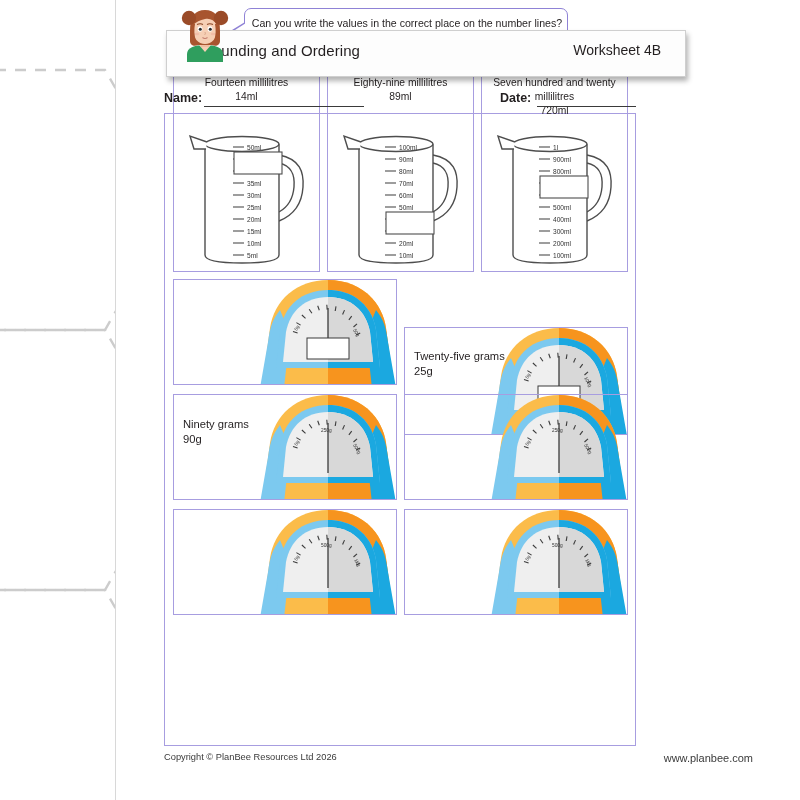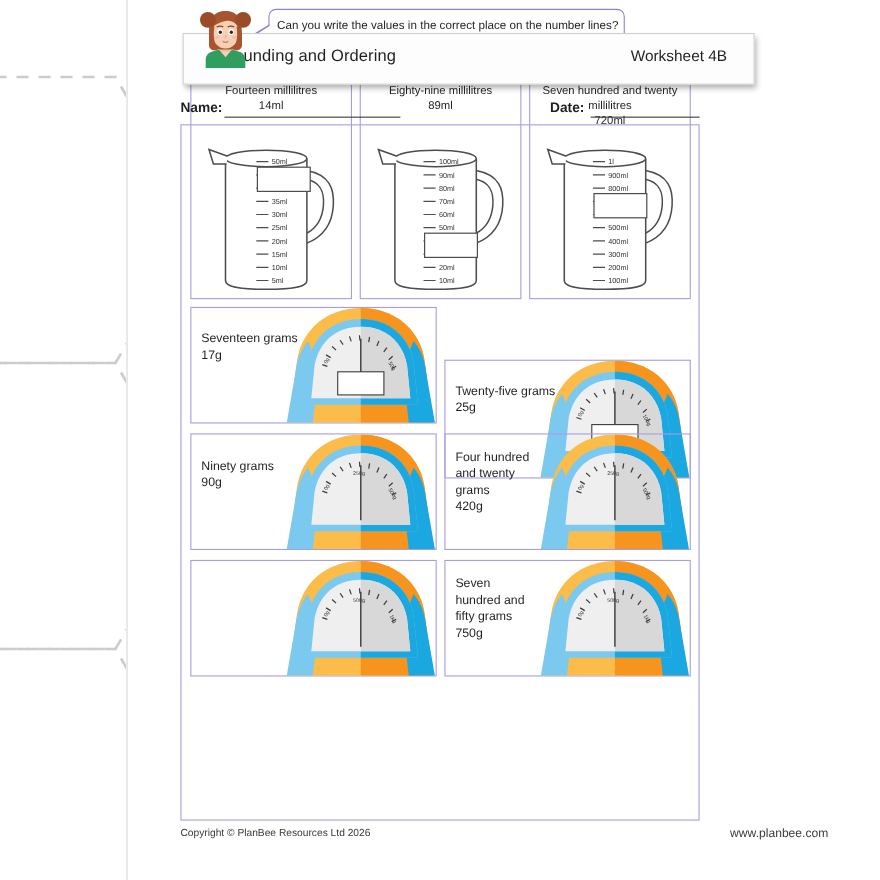--- a/index.html
+++ b/index.html
@@ -341,24 +341,20 @@
           <text x="67" y="104.5">400ml</text>
           <text x="67" y="116.5">300ml</text>
           <text x="67" y="128.5">200ml</text>
           <text x="67" y="140.5">100ml</text>
         </g>
         <rect x="54" y="59" width="48" height="22" fill="#ffffff" stroke="#4d4d4d" stroke-width="1.1"></rect>
       </svg>
     </div>
 
     <div class="panel" style="left:57px;top:279px;width:224px;height:106px;overflow:hidden;">
-      <div class="sc-cap" style="top:21px;">
-        <span>Seventeen grams</span><br>
-        <span>17g</span>
-      </div>
       <svg class="scalesvg" style="left:84px;top:-4px;" width="140" height="112" viewBox="0 0 140 112">
         <defs>
             <clipPath id="cl1">
               <rect x="0" y="0" width="70" height="112"></rect>
             </clipPath>
           </defs>
 
         <path d="M70,4 C101,4 124,24 128,52 L136,112 L4,112 L12,52 C16,24 39,4 70,4 Z" fill="#fbbc4a"></path>
         <path d="M70,4 C101,4 124,24 128,52 L136,112 L4,112 L12,52 C16,24 39,4 70,4 Z" fill="#f7941e" clip-path="url(#cl1)" transform="translate(140,0) scale(-1,1)"></path>
 
@@ -466,24 +462,20 @@
           <line x1="102.2" y1="56.9" x2="98.2" y2="59.0"></line>
         </g>
         <line x1="70" y1="82" x2="70" y2="32" stroke="#3b3b3b" stroke-width="1.3"></line>
         <text x="39" y="55" font-size="4.8" fill="#333" transform="rotate(-62 39 55)" font-family="Liberation Sans, sans-serif">0g</text>
         <text x="63" y="41" font-size="4.8" fill="#333" font-family="Liberation Sans, sans-serif">250g</text>
         <text x="95" y="54" font-size="4.8" fill="#333" transform="rotate(60 95 54)" font-family="Liberation Sans, sans-serif">500g</text>
       </svg>
     </div>
 
     <div class="panel" style="left:288px;top:394px;width:224px;height:106px;overflow:hidden;">
-      <div class="sc-cap" style="top:14px;">
-        <span style="display:inline-block;width:78px;">Four hundred and twenty grams</span><br>
-        <span>420g</span>
-      </div>
       <svg class="scalesvg" style="left:84px;top:-4px;" width="140" height="112" viewBox="0 0 140 112">
         <defs>
             <clipPath id="cl4">
               <rect x="0" y="0" width="70" height="112"></rect>
             </clipPath>
           </defs>
         <path d="M70,4 C101,4 124,24 128,52 L136,112 L4,112 L12,52 C16,24 39,4 70,4 Z" fill="#fbbc4a"></path>
         <path d="M70,4 C101,4 124,24 128,52 L136,112 L4,112 L12,52 C16,24 39,4 70,4 Z" fill="#f7941e" clip-path="url(#cl4)" transform="translate(140,0) scale(-1,1)"></path>
         <path d="M22,34 C14,44 12,52 10,66 L2,112 L26,112 L32,58 Z" fill="#7cc9ef"></path>
         <path d="M118,34 C126,44 128,52 130,66 L138,112 L114,112 L108,58 Z" fill="#1ba8e0"></path>
@@ -540,24 +532,20 @@
           <line x1="102.2" y1="56.9" x2="98.2" y2="59.0"></line>
         </g>
         <line x1="70" y1="82" x2="70" y2="32" stroke="#3b3b3b" stroke-width="1.3"></line>
         <text x="39" y="55" font-size="4.8" fill="#333" transform="rotate(-62 39 55)" font-family="Liberation Sans, sans-serif">0g</text>
         <text x="63" y="41" font-size="4.8" fill="#333" font-family="Liberation Sans, sans-serif">500g</text>
         <text x="96" y="54" font-size="4.8" fill="#333" transform="rotate(60 96 54)" font-family="Liberation Sans, sans-serif">1kg</text>
       </svg>
     </div>
 
     <div class="panel" style="left:288px;top:509px;width:224px;height:106px;overflow:hidden;">
-      <div class="sc-cap" style="top:14px;">
-        <span style="display:inline-block;width:66px;">Seven hundred and fifty grams</span><br>
-        <span>750g</span>
-      </div>
       <svg class="scalesvg" style="left:84px;top:-4px;" width="140" height="112" viewBox="0 0 140 112">
         <defs>
             <clipPath id="cl6">
               <rect x="0" y="0" width="70" height="112"></rect>
             </clipPath>
           </defs>
         <path d="M70,4 C101,4 124,24 128,52 L136,112 L4,112 L12,52 C16,24 39,4 70,4 Z" fill="#fbbc4a"></path>
         <path d="M70,4 C101,4 124,24 128,52 L136,112 L4,112 L12,52 C16,24 39,4 70,4 Z" fill="#f7941e" clip-path="url(#cl6)" transform="translate(140,0) scale(-1,1)"></path>
         <path d="M22,34 C14,44 12,52 10,66 L2,112 L26,112 L32,58 Z" fill="#7cc9ef"></path>
         <path d="M118,34 C126,44 128,52 130,66 L138,112 L114,112 L108,58 Z" fill="#1ba8e0"></path>

